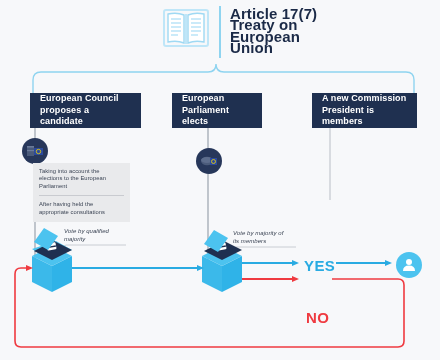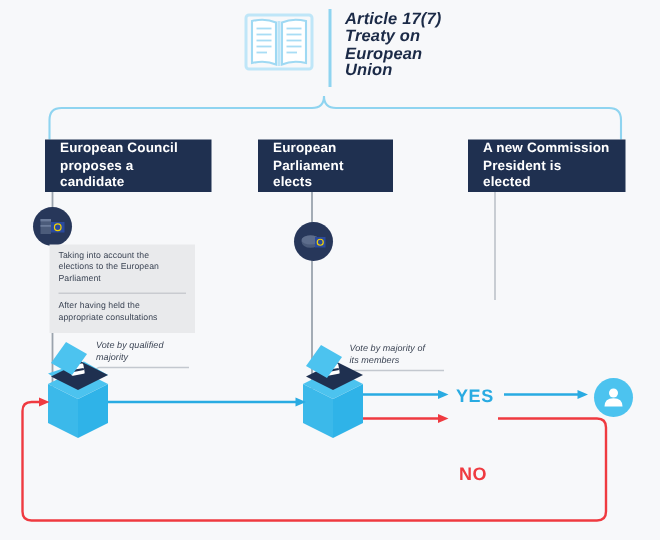--- a/index.html
+++ b/index.html
@@ -44,27 +44,26 @@
   }
   .header-divider {
     width: 2px;
     height: 52px;
     background: #8fd4f0;
     margin: 0 9px 0 7px;
     flex: 0 0 auto;
   }
   .article-text {
     color: #1b2a47;
-    font-size: 11px;
+    font-size: 15px;
     font-weight: bold;
     line-height: 11.4px;
     letter-spacing: 0.1px;
     white-space: pre-line;
     padding-top: 2px;
-    font-style: italic;
   }
 
   
   .stage-box {
     position: absolute;
     background: #1f3050;
     color: #ffffff;
     font-size: 9px;
     font-weight: bold;
     line-height: 11.5px;
@@ -124,21 +123,21 @@
     line-height: 7.6px;
     letter-spacing: 0.05px;
     white-space: pre-line;
   }
   #vote-caption-council    { left: 64px;  top: 228px; width: 62px; }
   #vote-caption-parliament { left: 233px; top: 230px; width: 62px; }
 
   
   .branch-label {
     position: absolute;
-    font-size: 12px;
+    font-size: 15px;
     font-weight: bold;
     letter-spacing: 0.4px;
   }
   #label-yes { left: 304px; top: 257px; color: #29abe2; }
   #label-no  { left: 306px; top: 273px; color: #ef3a40; margin-top: 36px; }
 
   
   #avatar {
     position: absolute;
     left: 396px;
@@ -245,21 +244,21 @@
 proposes a candidate</span>
   </div>
 
   <div class="stage-box" id="box-parliament">
     <span>European
 Parliament elects</span>
   </div>
 
   <div class="stage-box" id="box-president">
     <span>A new Commission
-President is elected</span>
+President is members</span>
   </div>
 
   <div class="inst-icon" id="inst-icon-council">
     <svg width="18" height="14" viewBox="0 0 18 14">
       <rect x="1" y="2" width="7" height="10" fill="#4b5b7a"></rect>
       <rect x="1" y="2" width="7" height="1.6" fill="#6b7b9a"></rect>
       <rect x="1" y="6" width="7" height="1.2" fill="#6b7b9a"></rect>
       <rect x="8" y="4" width="9" height="7" fill="#2b4a9e"></rect>
       <circle cx="12.5" cy="7.5" r="2.2" fill="none" stroke="#f5d400" stroke-width="0.8"></circle>
     </svg>

